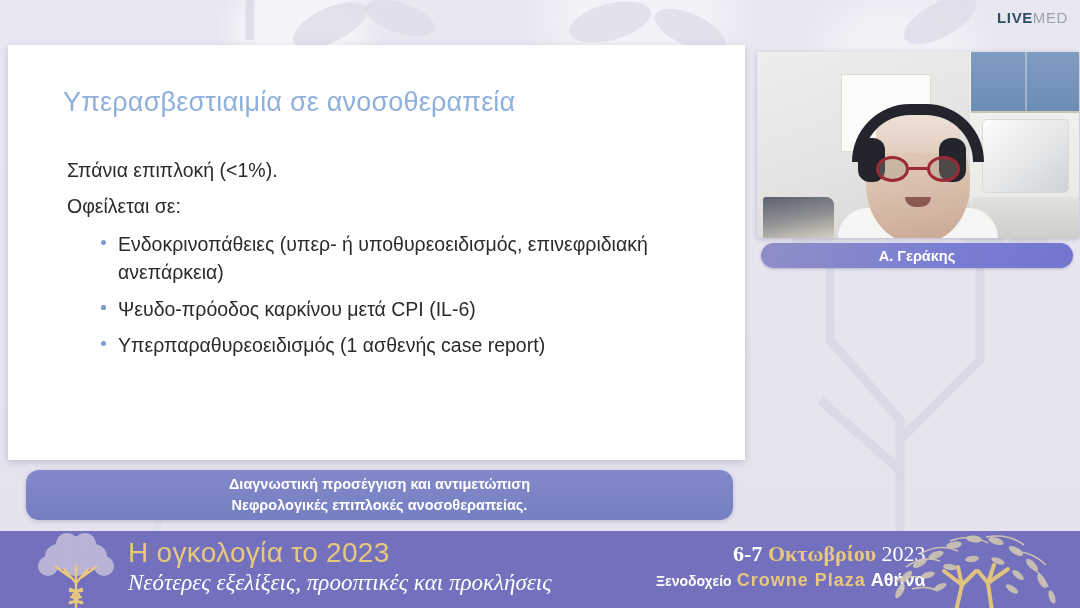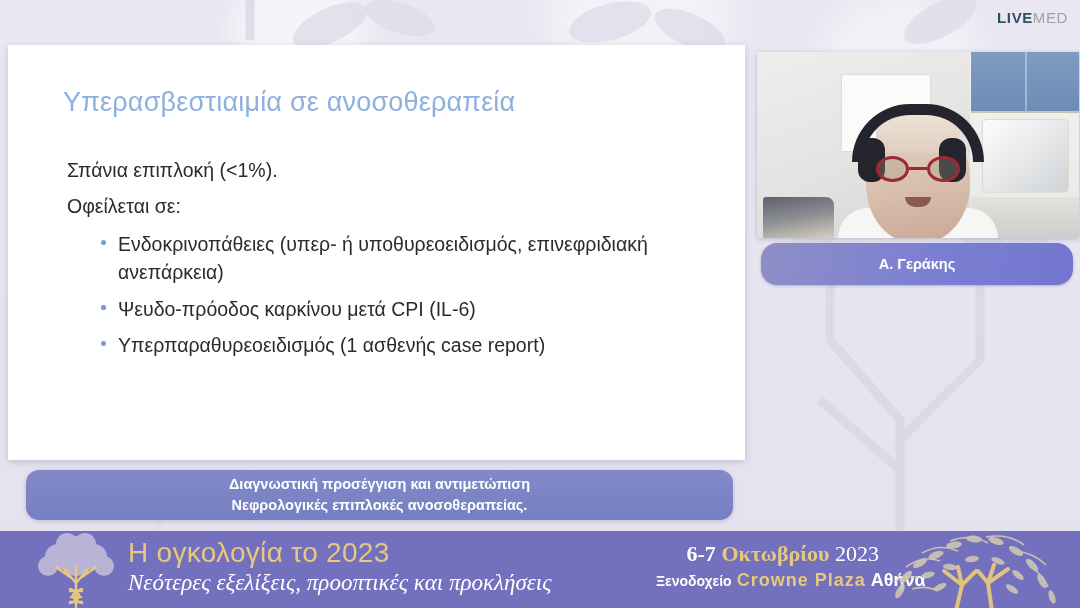--- a/index.html
+++ b/index.html
@@ -113,21 +113,21 @@
   #video-tile .glasses b{ position:absolute; left:33px; top:11px; width:18px; height:3px; background:#9c2a34; }
   #video-tile .mouth{ position:absolute; left:50%; top:78%; transform:translateX(-50%);
     width:26px; height:10px; border-radius:0 0 14px 14px; background:#8a5a52; }
   #video-tile .shirt{ position:absolute; left:50%; bottom:0; transform:translateX(-50%);
     width:160px; height:30px; border-radius:60px 60px 0 0; background:#f6f6f5; }
   #video-tile .desk-clutter{ position:absolute; left:2%; bottom:0; width:22%; height:22%;
     background:linear-gradient(170deg,#5c6070 0%, #8e8f92 50%, #d5cfc0 100%); border-radius:3px 8px 0 0; }
 
   
   #speaker-pill{
-    position:absolute; left:761px; top:243px; width:312px; height:42px;
+    position:absolute; left:761px; top:243px; width:312px; height:25px;
     background:linear-gradient(100deg,#8e8fc6 0%, #7b7fd2 55%, #7376d0 100%);
     border-radius:16px;
     display:flex; align-items:center; justify-content:center;
     color:#ffffff; font-size:14.5px; font-weight:bold;
     box-shadow:0 1px 3px rgba(60,50,110,.3);
     z-index:3;
   }
 
   
   #livemed-logo{
@@ -146,21 +146,21 @@
   #footer-right-tree{ position:absolute; right:-6px; top:-4px; width:220px; height:84px; opacity:.95; }
   #footer-left-text{ position:absolute; left:128px; top:6px; }
   #footer-title{
     font-family:Liberation Sans, sans-serif;
     color:#e7c87d; font-size:28px; line-height:1.12; letter-spacing:.3px;
   }
   #footer-subtitle{
     font-family:"Liberation Serif", serif;
     color:#ffffff; font-size:23px; font-style:italic; line-height:1.18; margin-top:1px;
   }
-  #footer-date-block{ position:absolute; left:640px; top:10px; text-align:center; }
+  #footer-date-block{ position:absolute; left:640px; top:10px; text-align:right; }
   #footer-dates{ font-family:"Liberation Serif", serif; font-size:22px; line-height:1.2; }
   #footer-dates .num{ color:#ffffff; font-weight:bold; }
   #footer-dates .month{ color:#e7c87d; font-weight:bold; }
   #footer-dates .year{ color:#ffffff; }
   #footer-venue{ font-family:Liberation Sans, sans-serif; font-size:18px; line-height:1.25; margin-top:2px;margin-left:16px; }
   #footer-venue .pre{ color:#ffffff; font-weight:bold; font-size:14px; }
   #footer-venue .hotel{ color:#e7c87d; font-weight:bold; letter-spacing:1px; }
   #footer-venue .city{ color:#ffffff; font-weight:bold; }
 </style>
 </head>

